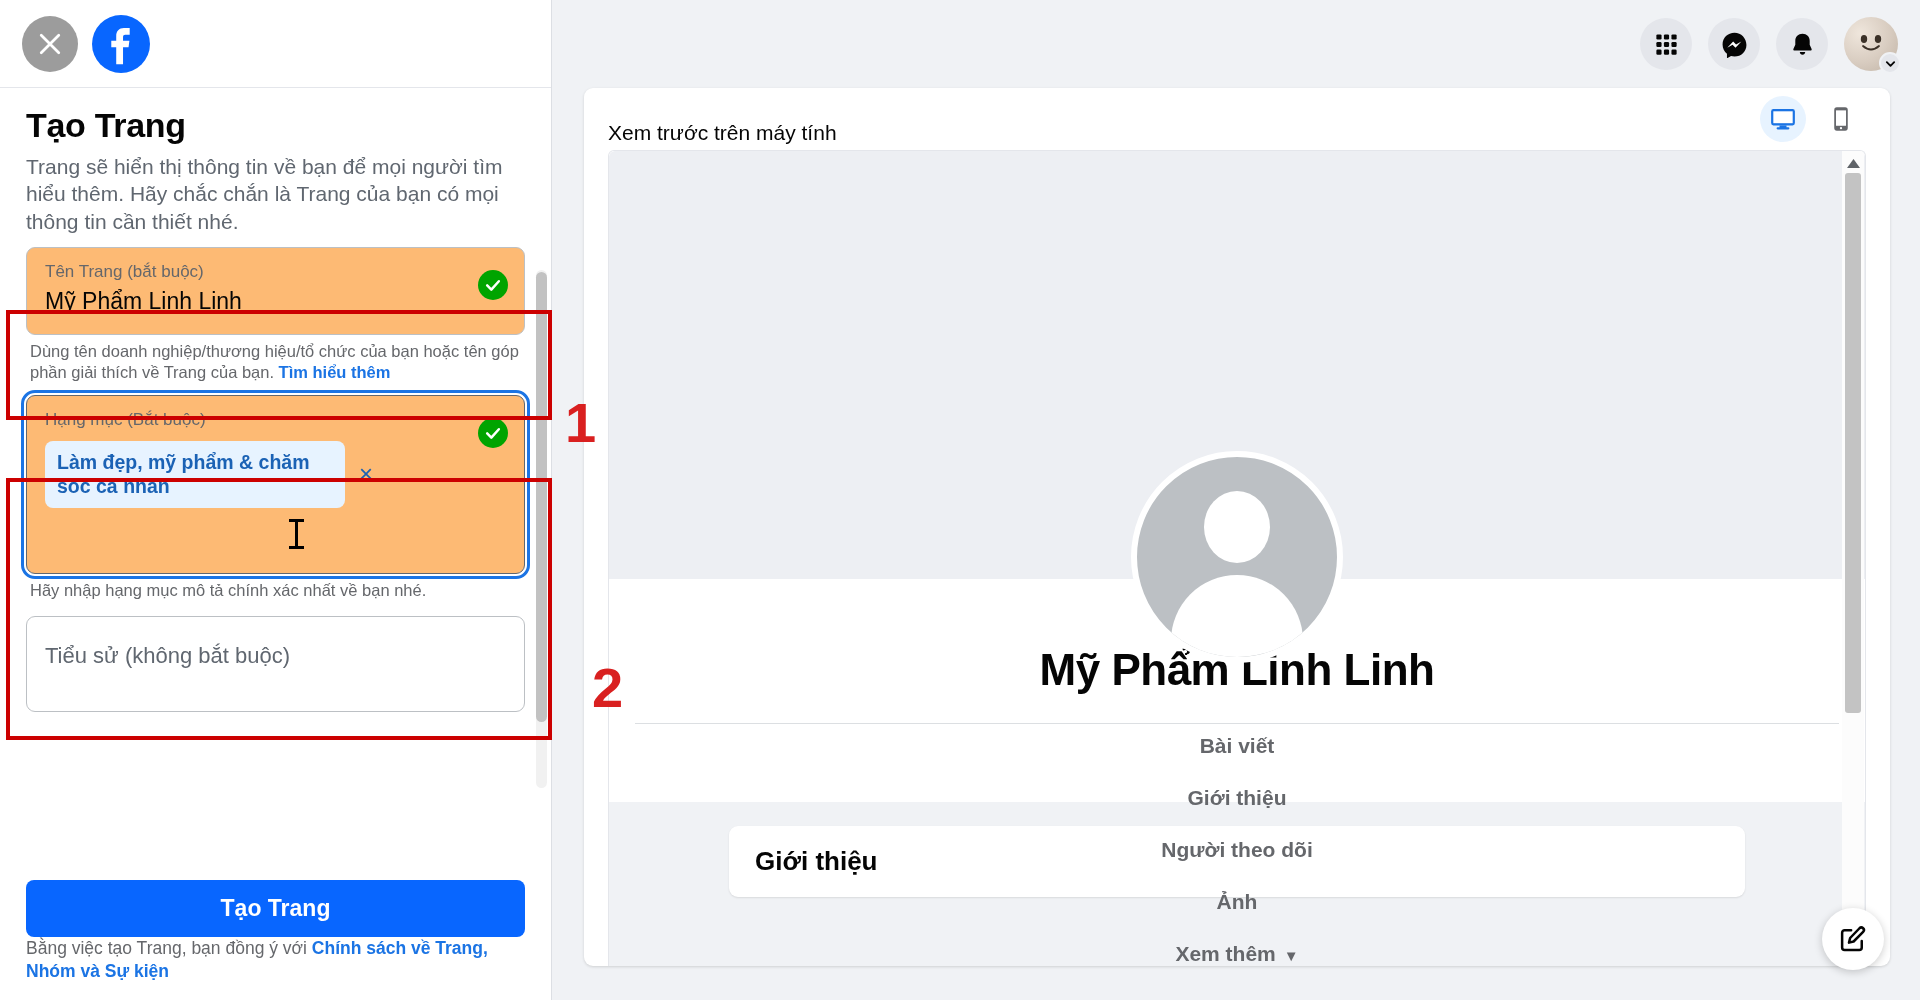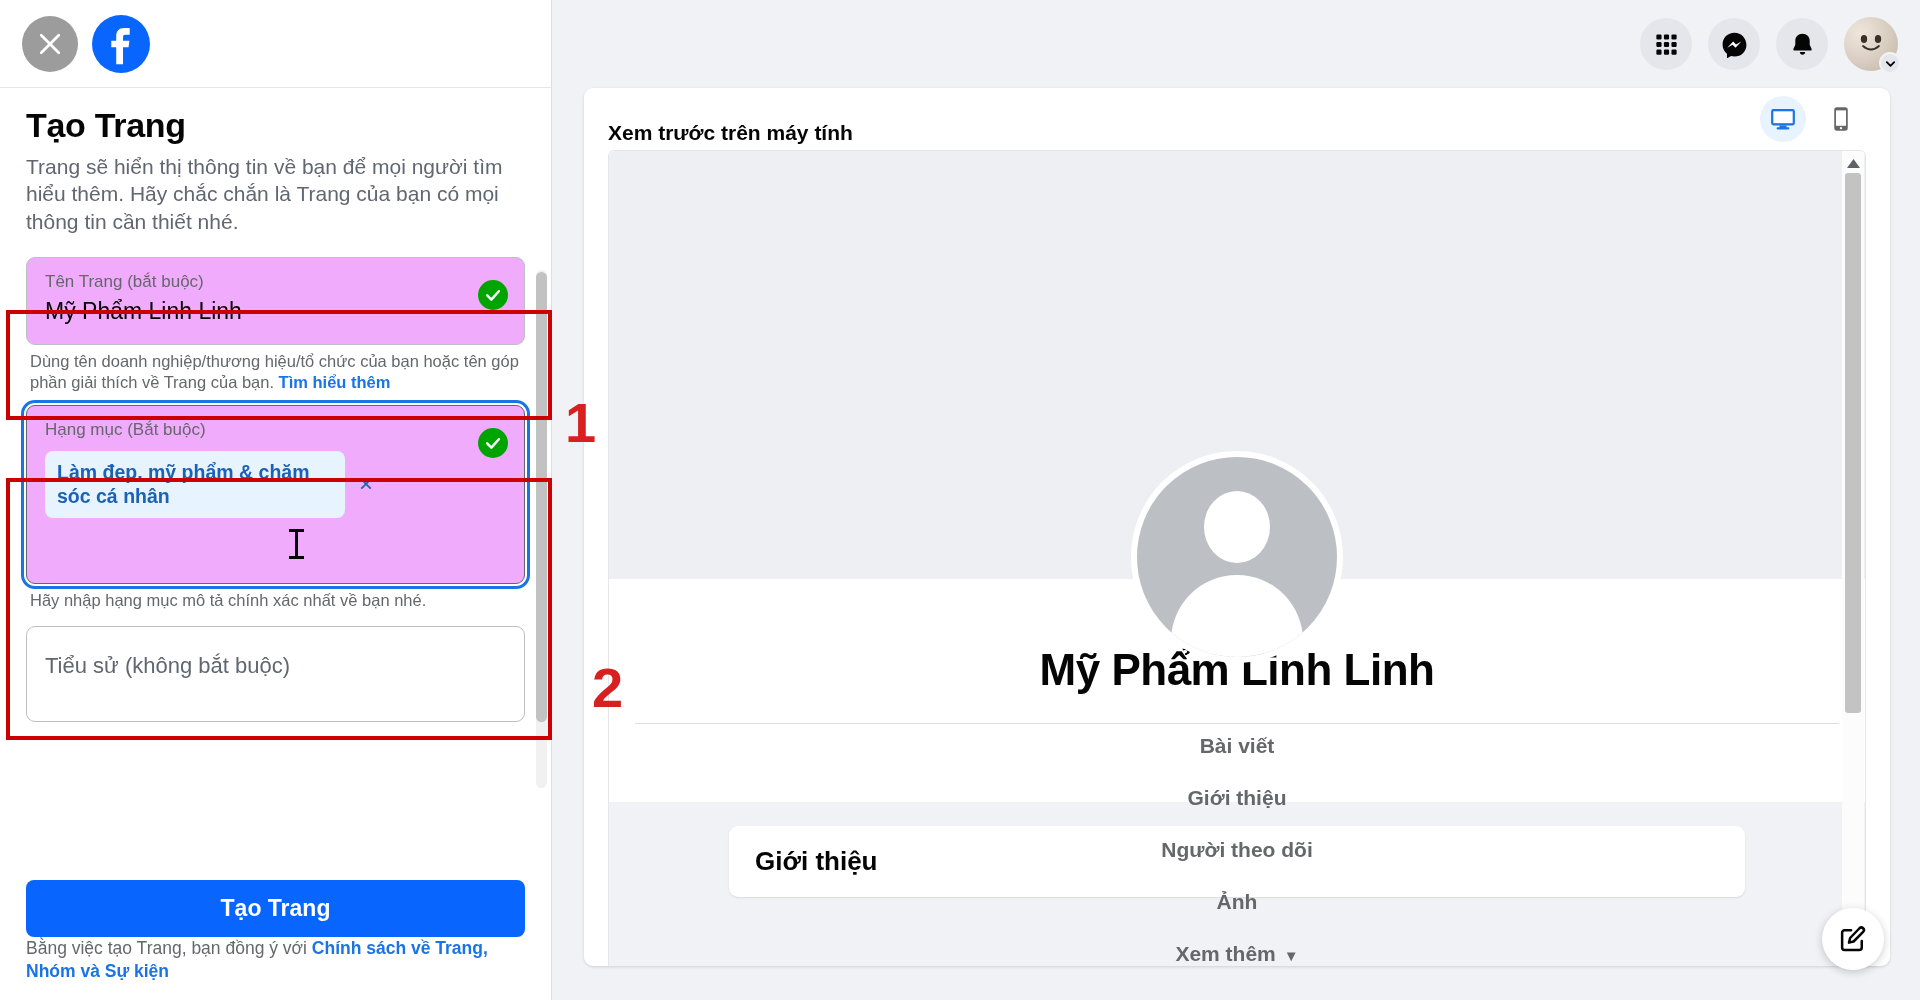--- a/index.html
+++ b/index.html
@@ -34,26 +34,26 @@
 
   .left-body {
     position: absolute; top: 88px; left: 0; right: 0; bottom: 0;
     overflow: hidden;
   }
   .left-scroll { padding: 18px 26px 0 26px; position: relative; }
 
   .breadcrumb { font-size: 18.5px; color: #65676b; margin-bottom: 4px; }
   .breadcrumb .sep { color: #8a8d91; margin: 0 3px; }
   .page-title { font-size: 34px; font-weight: bold; color: #050505; letter-spacing: -0.3px; margin-bottom: 8px;}
-  .page-desc { font-size: 21px; line-height: 1.30; color: #606770; margin-bottom: 22px; }
+  .page-desc { font-size: 21px; line-height: 1.30; color: #606770; margin-bottom: 12px; }
 
   
   .field-wrap { position: relative; margin-bottom: 6px; }
   .field-box {
-    border: 1px solid #bcc0c4; border-radius: 9px; background: #f0abfc;
+    border: 1px solid #bcc0c4; border-radius: 9px; background: #fdba74;
     position: relative; padding: 14px 58px 12px 18px; min-height: 88px;
   }
   .field-box.focused {
     border: 1px solid #606770;
     outline: 3px solid #1b74e4; outline-offset: 2px; border-radius: 9px;
   }
   .field-label { font-size: 17px; color: #65676b; line-height: 1.2; }
   .field-value { font-size: 23px; color: #050505; margin-top: 6px; }
   .check-badge {
     position: absolute; right: 16px; top: 22px;
@@ -152,21 +152,21 @@
   
   .preview-card {
     position: absolute; left: 32px; top: 88px; right: 30px; bottom: 34px;
     background: #fff; border-radius: 9px; box-shadow: 0 1px 3px rgba(0,0,0,.14);
     overflow: hidden;
   }
   .preview-head {
     height: 62px; display: flex; align-items: center; justify-content: space-between;
     padding: 0 26px 0 24px;
   }
-  .preview-head-title { font-size: 21px; font-weight: bold; color: #050505; margin-top: 28px; }
+  .preview-head-title { font-size: 21px; font-weight: normal; color: #050505; margin-top: 28px; }
   .device-toggle { display: flex; align-items: center; gap: 12px; }
   .device-btn {
     width: 46px; height: 46px; border-radius: 50%; display:flex; align-items:center; justify-content:center;
     cursor: pointer;
   }
   .device-btn.active { background: #e7f3ff; }
   .device-btn svg { width: 28px; height: 28px; }
 
   .preview-frame {
     position: absolute; left: 24px; right: 24px; top: 62px; bottom: 0;

